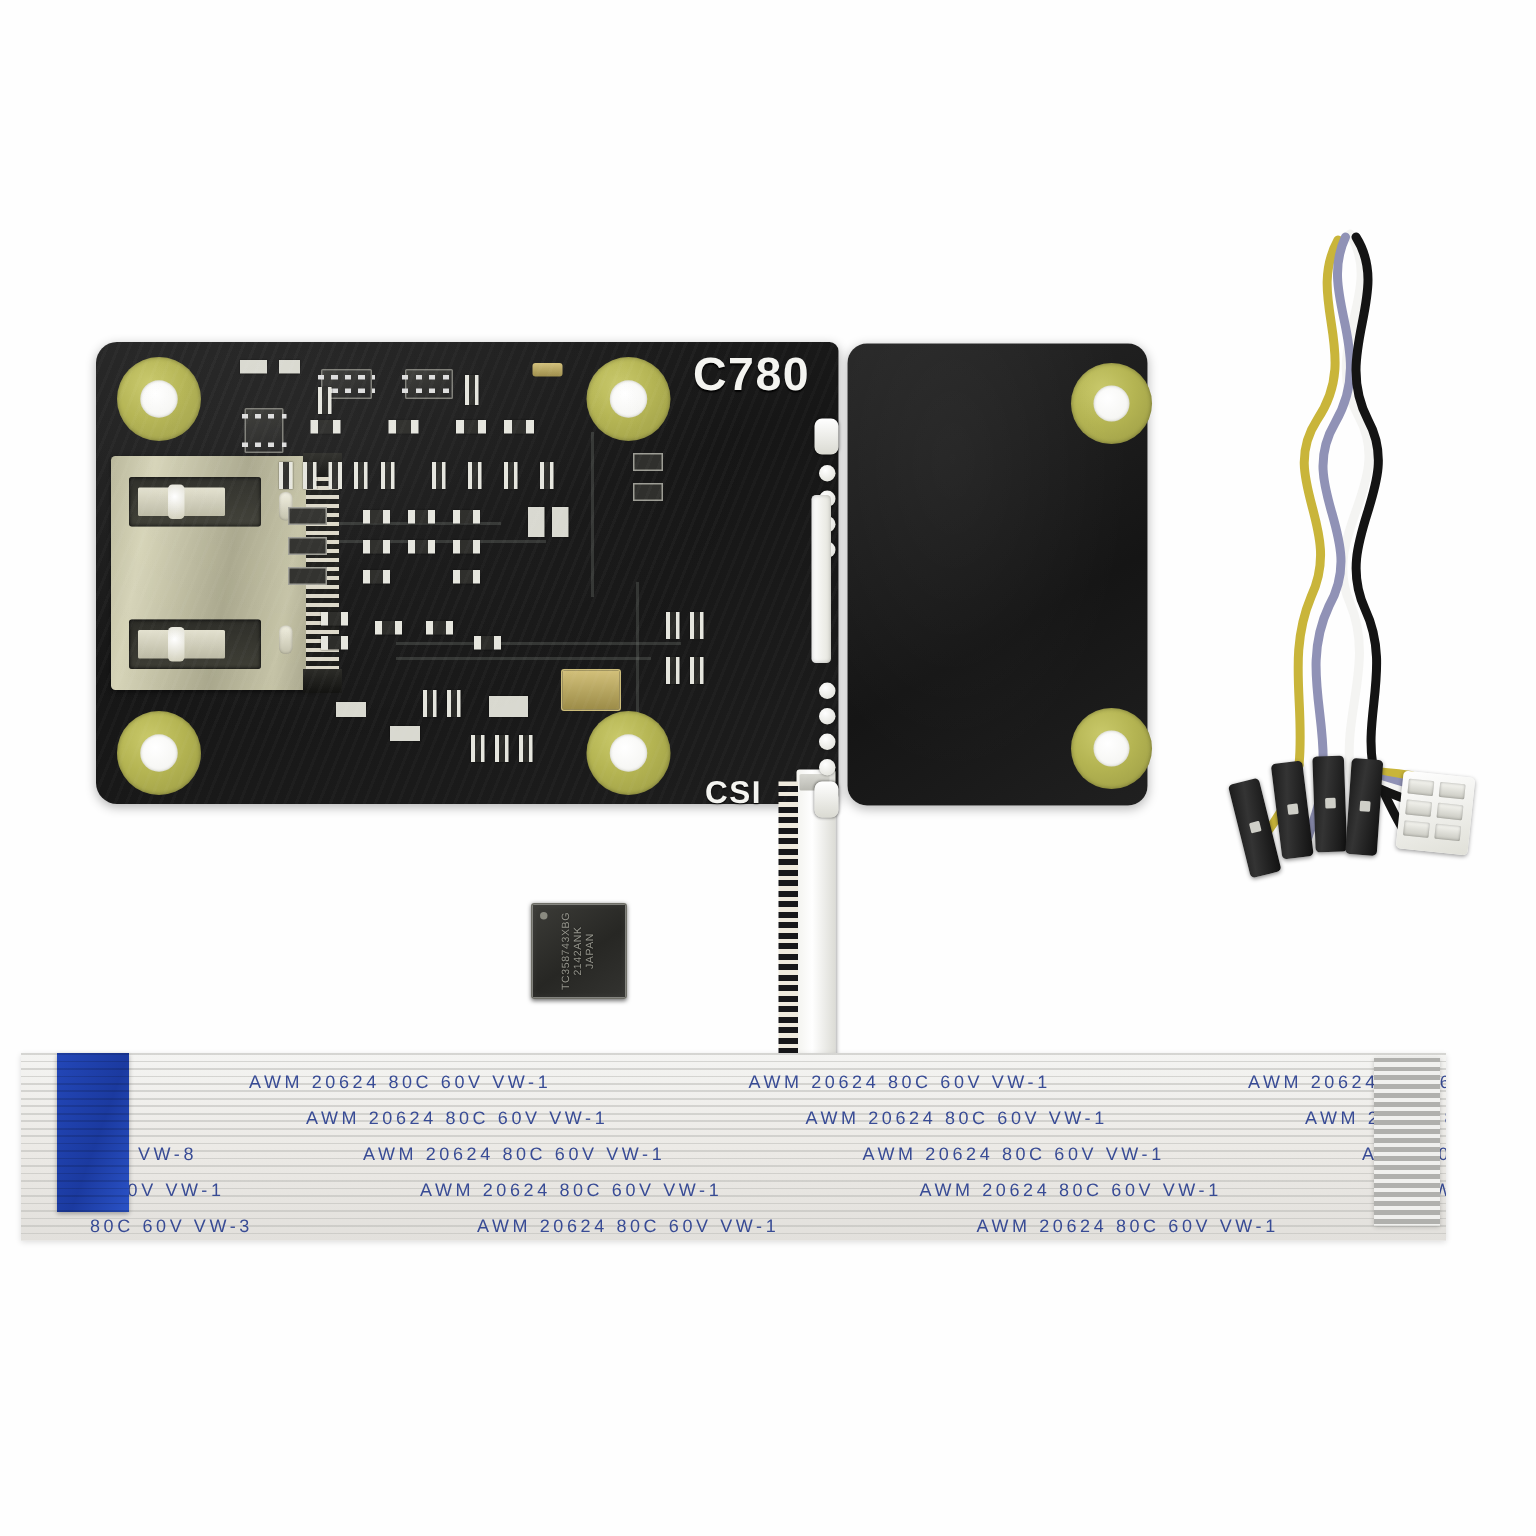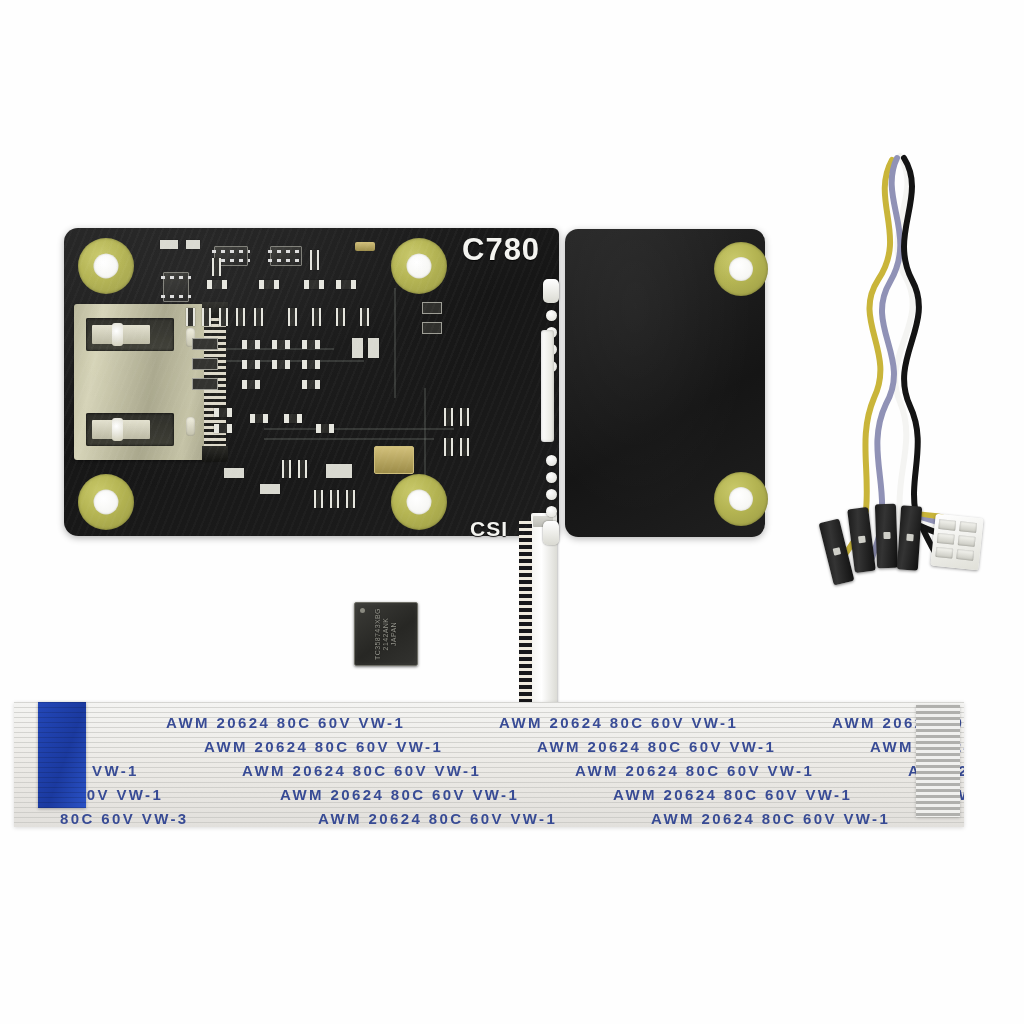--- a/index.html
+++ b/index.html
@@ -133,21 +133,21 @@
       background:linear-gradient(180deg,#f7f7f2,#c8c8c0);
       box-shadow:inset 0 0 2px rgba(0,0,0,.35);}
 
   
   .ribbon{position:absolute;left:14px;top:702px;width:950px;height:125px;
       background:linear-gradient(180deg,#f4f4f2 0%,#eceae6 50%,#e2e0dc 100%);
       box-shadow:0 1px 4px rgba(0,0,0,.14);overflow:hidden;}
   .ribbon .conductors{position:absolute;inset:0;
       background:repeating-linear-gradient(180deg,
         rgba(188,188,184,.55) 0 1px, rgba(255,255,255,0) 1px 5px);}
-  .ribbon .txt{position:absolute;color:#2a3f8f;font-weight:700;font-size:15px;
+  .ribbon .txt{position:absolute;color:#2a3f8f;font-weight:400;font-size:12px;
       letter-spacing:2.4px;white-space:nowrap;opacity:.92;}
   .stiff{position:absolute;left:38px;top:702px;width:48px;height:106px;
       background:linear-gradient(110deg,#2347b8,#1b3aa0 55%,#27४fc4);
       background:linear-gradient(110deg,#2347b8,#1b3aa0 55%,#2a52c6);
       box-shadow:0 1px 3px rgba(0,0,0,.3);}
   .stiff:after{content:"";position:absolute;inset:0;
       background:repeating-linear-gradient(180deg,rgba(0,0,0,.14) 0 1px,transparent 1px 5px);}
   .tipR{position:absolute;left:916px;top:705px;width:44px;height:112px;
       background:repeating-linear-gradient(180deg,#b0b0ad 0 3px,#f0f0ee 3px 6px);
       box-shadow:0 1px 3px rgba(0,0,0,.2);}
@@ -352,20 +352,20 @@
     <div class="txt" style="left:523px;top:36px;">AWM  20624  80C  60V  VW-1</div>
     <div class="txt" style="left:561px;top:60px;">AWM  20624  80C  60V  VW-1</div>
     <div class="txt" style="left:599px;top:84px;">AWM  20624  80C  60V  VW-1</div>
     <div class="txt" style="left:637px;top:108px;">AWM  20624  80C  60V  VW-1</div>
 
     <div class="txt" style="left:818px;top:12px;">AWM  20624  80C  60V  VW-1</div>
     <div class="txt" style="left:856px;top:36px;">AWM  20624  80C  60V  VW-1</div>
     <div class="txt" style="left:894px;top:60px;">AWM  20624  80C  60V  VW-1</div>
     <div class="txt" style="left:932px;top:84px;">AWM  20624  80C  60V  VW-1</div>
 
-    <div class="txt" style="left:78px;top:60px;">VW-1</div>
+    <div class="txt" style="left:78px;top:60px;">VW-8</div>
     <div class="txt" style="left:62px;top:84px;">60V  VW-1</div>
     <div class="txt" style="left:46px;top:108px;">80C  60V  VW-3</div>
   </div>
   <div class="stiff"></div>
   <div class="tipR"></div>
 
 </div>
 
 </body></html>

